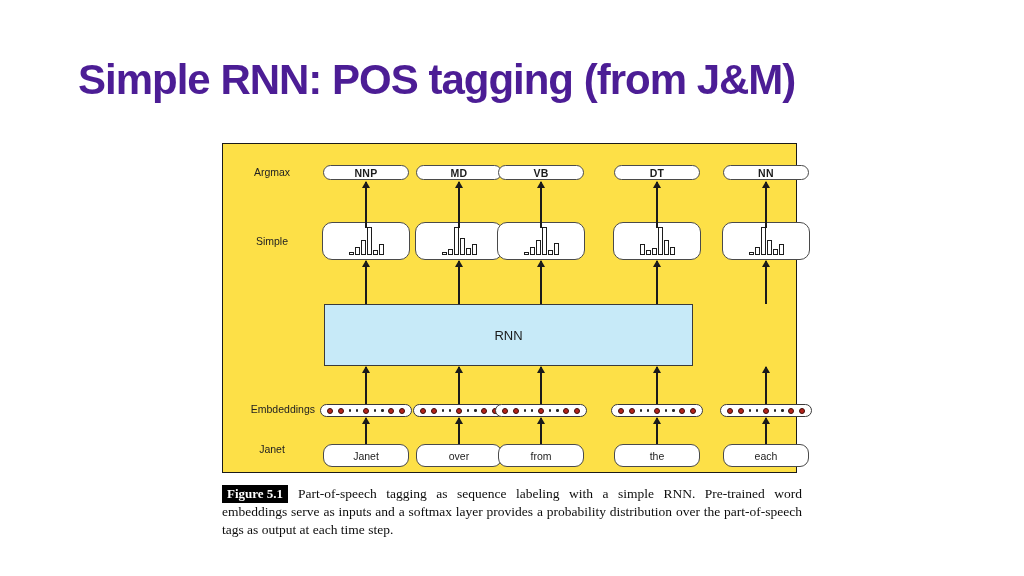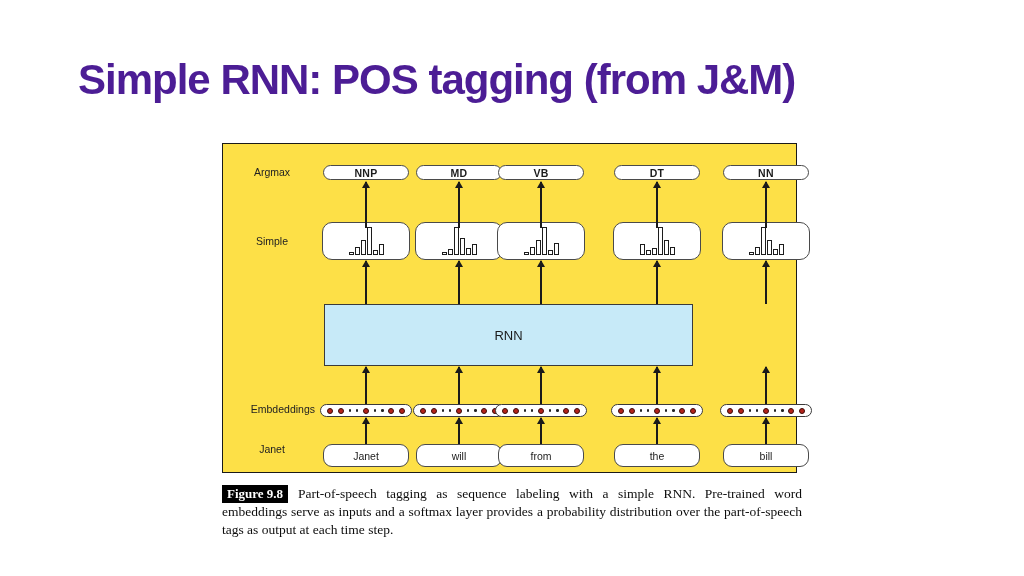--- a/index.html
+++ b/index.html
@@ -138,21 +138,21 @@
           <span class="dot big"></span>
           <span class="dot small"></span>
           <span class="dot small"></span>
           <span class="dot big"></span>
           <span class="dot small"></span>
           <span class="dot small"></span>
           <span class="dot big"></span>
           <span class="dot big"></span>
         </div>
       <div class="arrow a4"></div>
-      <div class="pill word">will</div>
+      <div class="pill word">over</div>
     </div>
 
     <div class="col" style="left:271px">
       <div class="pill tag">VB</div>
       <div class="arrow a1"></div>
       <div class="softmax">
         <div class="hist">
             <div class="bar" style="height: 12%;"></div>
             <div class="bar" style="height: 30%;"></div>
             <div class="bar" style="height: 55%;"></div>
@@ -228,22 +228,22 @@
           <span class="dot big"></span>
           <span class="dot small"></span>
           <span class="dot small"></span>
           <span class="dot big"></span>
           <span class="dot small"></span>
           <span class="dot small"></span>
           <span class="dot big"></span>
           <span class="dot big"></span>
         </div>
       <div class="arrow a4"></div>
-      <div class="pill word">bill</div>
+      <div class="pill word">each</div>
     </div>
 
   </div>
 
   <div class="caption">
-    <span class="figbadge">Figure 9.8</span><span>Part-of-speech tagging as sequence labeling with a simple RNN. Pre-trained word embeddings serve as inputs and a softmax layer provides a probability distribution over the part-of-speech tags as output at each time step.</span>
+    <span class="figbadge">Figure 5.1</span><span>Part-of-speech tagging as sequence labeling with a simple RNN. Pre-trained word embeddings serve as inputs and a softmax layer provides a probability distribution over the part-of-speech tags as output at each time step.</span>
   </div>
 
 </div>
 
 </body></html>

